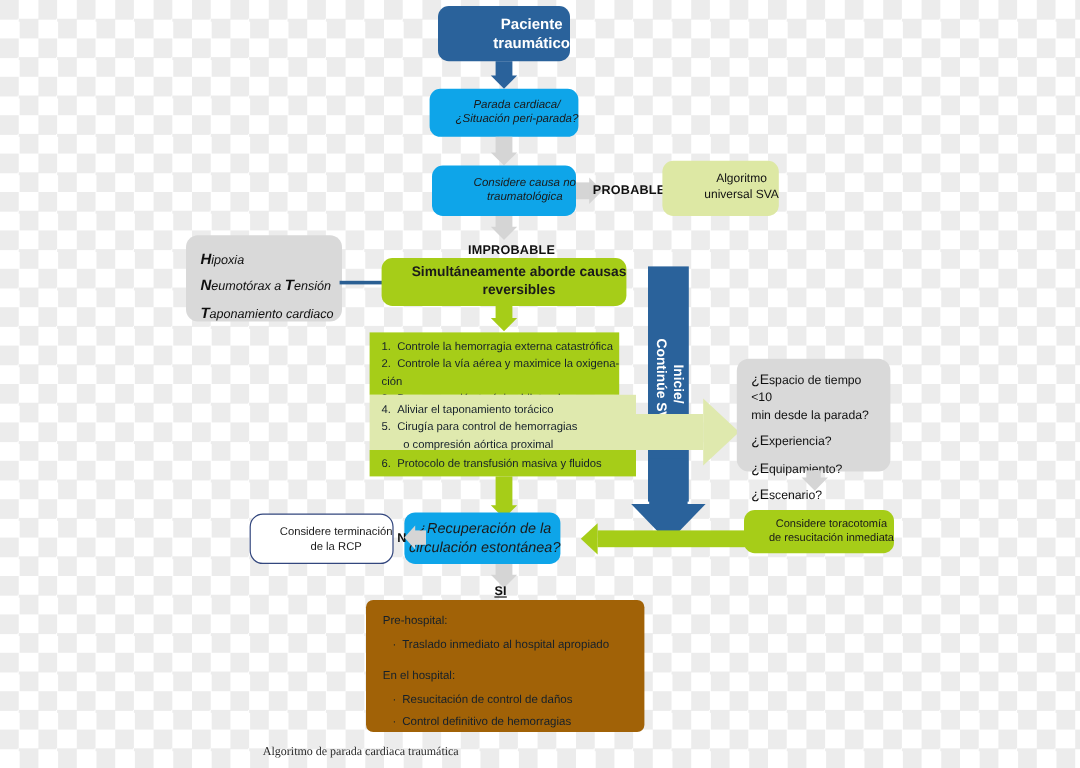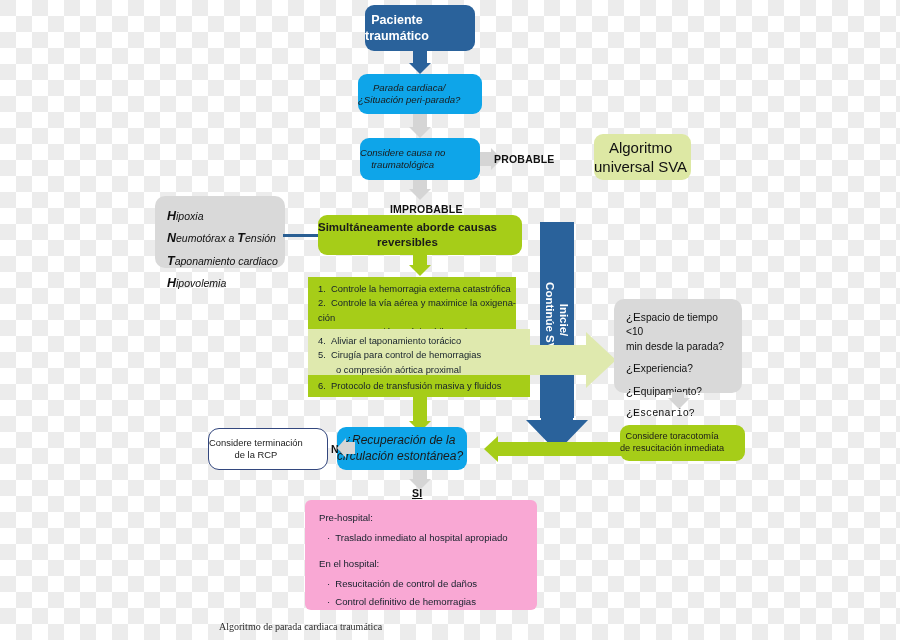--- a/index.html
+++ b/index.html
@@ -14,21 +14,21 @@
     -webkit-font-smoothing:antialiased;
   }
   .stage{position:absolute;inset:0;}
 
   
   .node{
     position:absolute;
     box-sizing:border-box;
     display:flex;
     align-items:center;
-    justify-content:flex-start;
+    justify-content:flex-end;
     text-align:center;
     border-radius:9px;
     line-height:1.28;
   }
   .node .txt{display:block;}
 
   
   .blue{background:#2a629b;color:#ffffff;font-weight:bold;}
   .gray{background:#0ea5e9;color:#1a1a1a;font-style:italic;}
   .green-bright{background:#a6cd18;color:#1a1a1a;}
@@ -159,29 +159,29 @@
     box-sizing:border-box;
     background:#d9d9d9;
     border-radius:10px;
     padding:10px 10px 10px 12px;
     font-size:10.2px;
     line-height:1.42;
     color:#101010;
     text-align:left;
   }
   .qbox .q{display:block;margin-bottom:6px;white-space:nowrap;}
-  .qbox .q:last-child{margin-bottom:0;font-family:Liberation Mono, monospace;}
+  .qbox .q:last-child{margin-bottom:0;}
   .qbox .q .cap{font-size:11.6px;}
   .qbox .wrapq{white-space:normal;}
 
   
   .protocol{
     position:absolute;
     box-sizing:border-box;
-    background:#f9a8d4;
+    background:#a16207;
     border-radius:6px;
     padding:11px 14px;
     font-size:9.6px;
     line-height:1.55;
     color:#15202b;
     text-align:left;
   }
   .protocol .hd{display:block;margin-bottom:5px;}
   .protocol .bul{display:block;margin:0 0 4px 8px;white-space:nowrap;}
   .protocol .bul:before{content:"·";margin-right:5px;}
@@ -189,21 +189,21 @@
 
   .caption{
     position:absolute;
     font-family:"Liberation Serif", serif;
     font-size:10px;
     color:#2b2b2b;
     white-space:nowrap;
   }
   .t-blue-top{font-size:12.5px;}
   .t-green-hd{font-size:11.5px;font-weight:bold;}
-  .t-alg{font-size:15px;margin-left:42px;}
+  .t-alg{font-size:10px;}
 </style>
 </head>
 <body>
 
 <div class="stage">
 
   <div class="node blue t-blue-top" style="left:365px;top:5px;width:110px;height:46px;">
     <span class="txt">
       <span>Paciente</span><br>
       <span>traumático</span>
@@ -255,23 +255,20 @@
 
   <div class="mnemo" style="left:155px;top:196px;width:130px;height:72px;">
     <span class="row">
       <span class="cap">H</span><span>ipoxia</span>
     </span>
     <span class="row">
       <span class="cap">N</span><span>eumotórax a </span><span class="cap">T</span><span>ensión</span>
     </span>
     <span class="row">
       <span class="cap">T</span><span>aponamiento cardiaco</span>
-    </span>
-    <span class="row">
-      <span class="cap">H</span><span>ipovolemia</span>
     </span>
   </div>
 
   <div class="line" style="left:283px;top:234px;width:38px;height:3px;"></div>
 
   <div class="node green-bright t-green-hd" style="left:318px;top:215px;width:204px;height:40px;">
     <span class="txt">
       <span>Simultáneamente aborde causas</span><br>
       <span>reversibles</span>
     </span>

